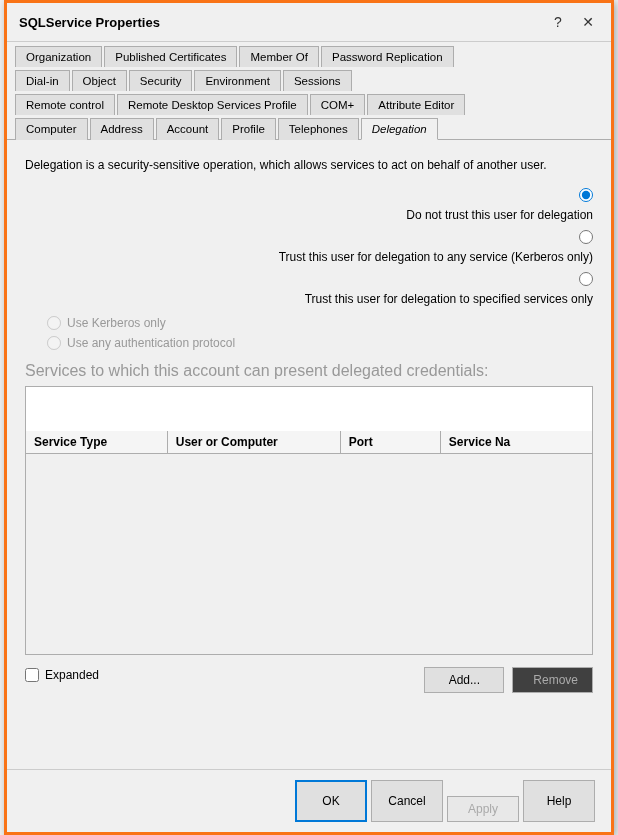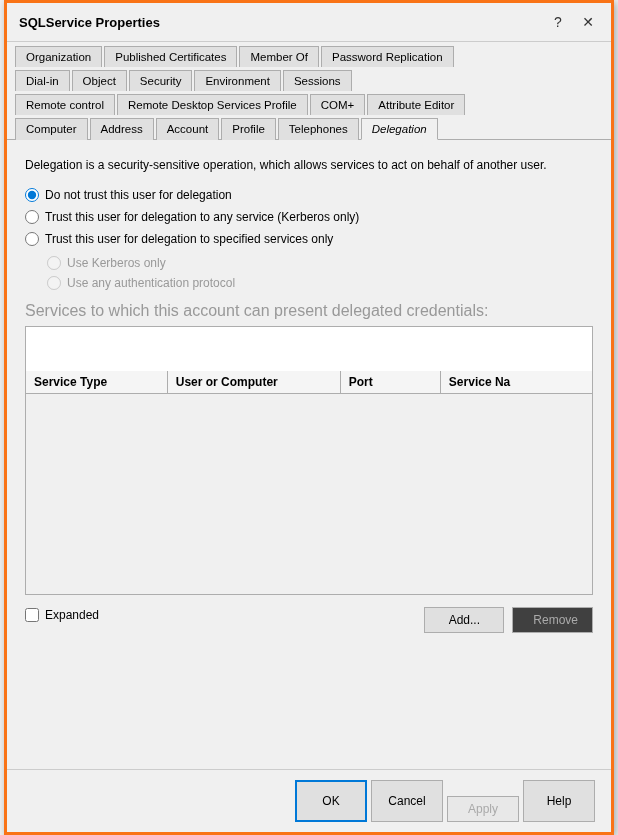--- a/index.html
+++ b/index.html
@@ -100,20 +100,21 @@
       flex-direction: column;
       gap: 8px;
       margin-bottom: 10px;
     }
     .radio-item {
       display: flex;
       align-items: flex-end;
       gap: 6px;
       font-size: 12px;
       cursor: pointer;
+      flex-direction: column;
     }
     .radio-item input[type="radio"] {
       width: 14px;
       height: 14px;
       cursor: pointer;
       accent-color: #0078d7;
     }
     .sub-radio-group {
       margin-left: 22px;
       display: flex;

